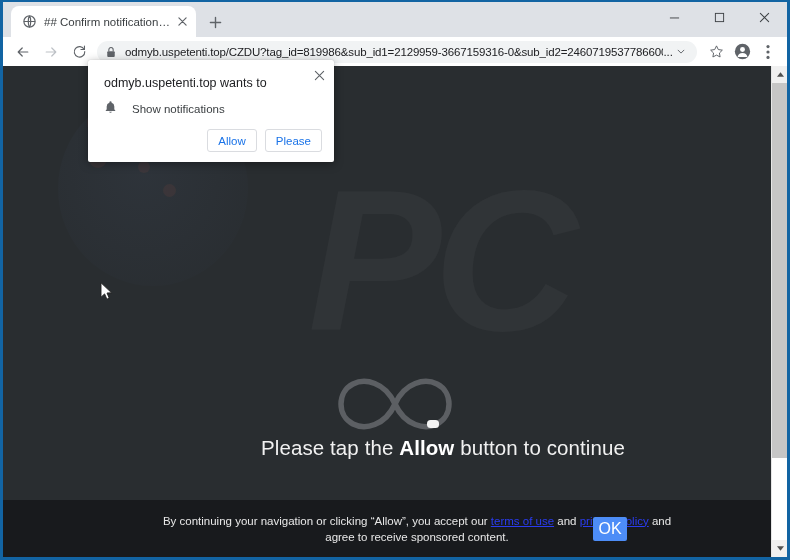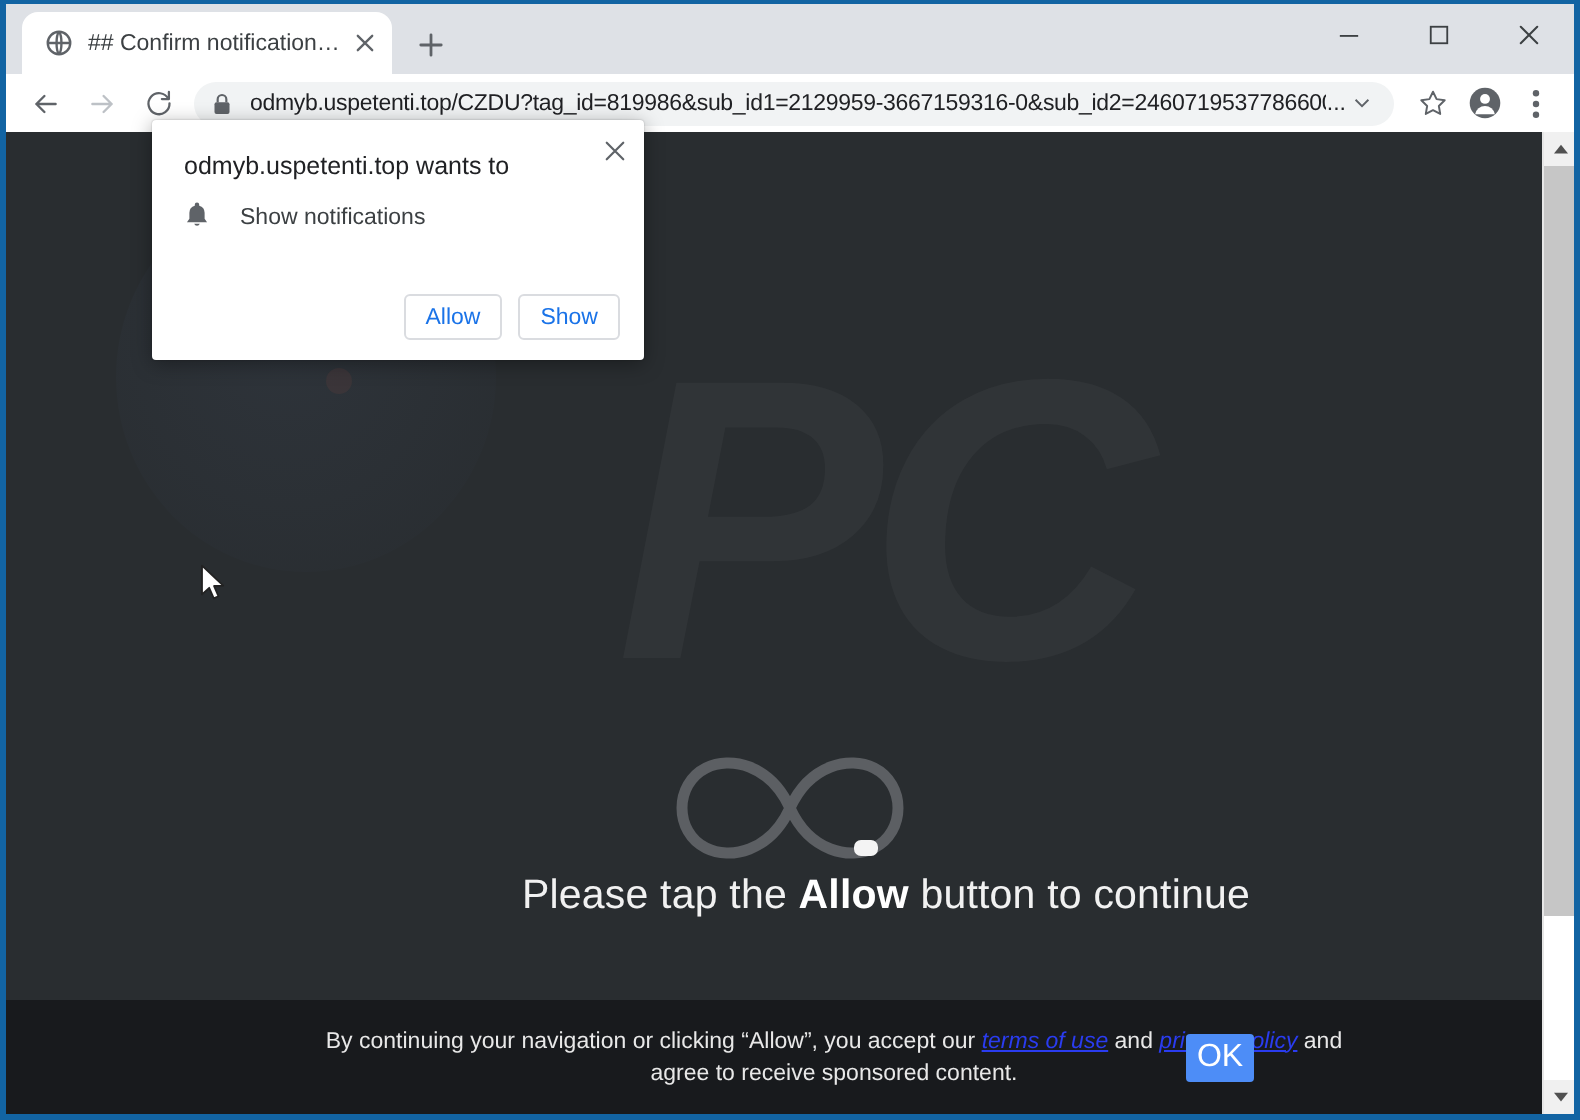--- a/index.html
+++ b/index.html
@@ -259,21 +259,20 @@
     text-align: center;
     font-size: 11.5px;
     line-height: 16px;
     color: #e8e8e8;
     padding-left: 44px;
   }
 
   .consent-link {
     color: #2a3cf0;
     text-decoration: underline;
-    font-style: italic;
   }
 
   #consent-ok {
     position: absolute;
     left: 590px;
     width: 34px;
     height: 24px;
     background: #4d8df7;
     color: #ffffff;
     border: none;
@@ -320,24 +319,24 @@
     left: 0;
     top: 17px;
     width: 16px;
     height: 375px;
     background: #c6c6c6;
   }
 
   
   #permission-dialog {
     position: absolute;
-    left: 76px;
+    left: 88px;
     top: 60px;
     width: 246px;
-    height: 120px;
+    height: 102px;
     background: #ffffff;
     border-radius: 2px;
     box-shadow: 0 2px 10px rgba(0,0,0,0.35), 0 0 1px rgba(0,0,0,0.25);
   }
 
   #permission-close {
     position: absolute;
     right: 4px;
     top: 4px;
     width: 22px; height: 22px;
@@ -564,17 +563,17 @@
         <svg width="13" height="15" viewBox="0 0 14 16" fill="#5f6368">
           <path d="M7 1.3 a1.2 1.2 0 0 1 1.2 1.2 v0.5 a4 4 0 0 1 2.9 3.85 V10 l1.3 1.9 H1.6 L2.9 10 V6.85 A4 4 0 0 1 5.8 3 V2.5 A1.2 1.2 0 0 1 7 1.3 Z"></path>
           <path d="M5.5 12.7 a1.6 1.6 0 0 0 3 0 Z"></path>
         </svg>
       </span>
       <span id="permission-option-label">Show notifications</span>
     </div>
 
     <div id="permission-actions">
       <button class="perm-btn">Allow</button>
-      <button class="perm-btn">Show</button>
+      <button class="perm-btn">Please</button>
     </div>
   </div>
 
 </div>
 
 </body></html>

